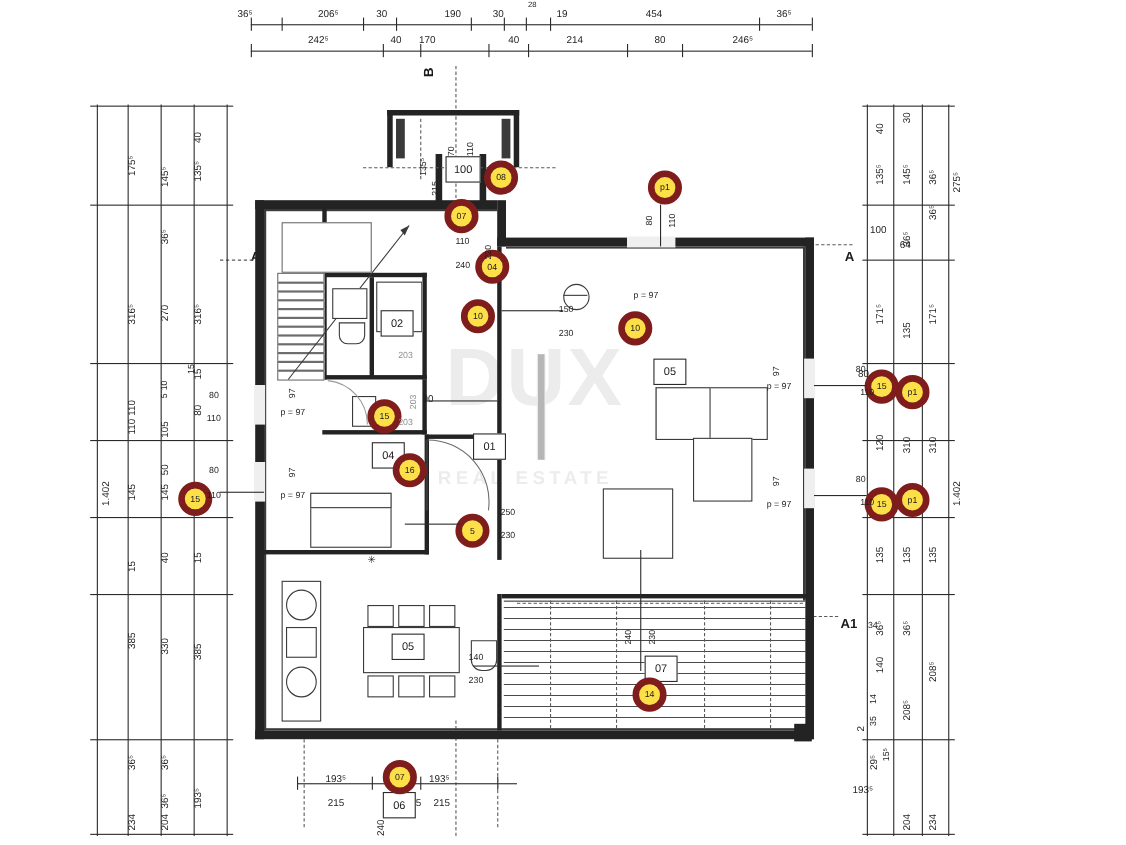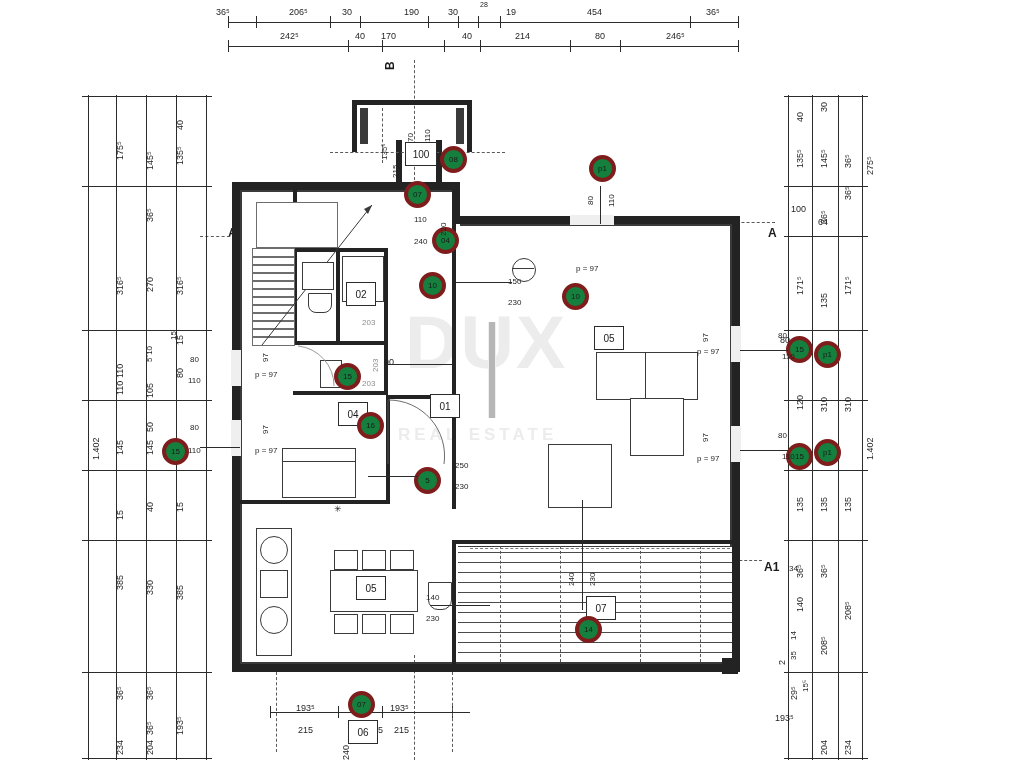--- a/index.html
+++ b/index.html
@@ -14,21 +14,21 @@
   .dimline{position:absolute;background:#2b2b2b;}
   .h1{height:1px;}
   .v1{width:1px;}
 
   .tick{position:absolute;background:#2b2b2b;width:1px;}
   .tickh{position:absolute;background:#2b2b2b;height:1px;}
 
   .axisdash{position:absolute;border-top:1px dashed #5a5a5a;height:0;}
   .axisdashv{position:absolute;border-left:1px dashed #5a5a5a;width:0;}
 
-  .circ{position:absolute;border:4px solid #7f1d1d;border-radius:50%;display:flex;align-items:center;justify-content:center;font-size:8px;background:#15803d;text-align:right;}
+  .circ{position:absolute;border:6px solid #7f1d1d;border-radius:50%;display:flex;align-items:center;justify-content:center;font-size:8px;background:#fde047;text-align:right;}
   .sq{position:absolute;border:1px solid #2b2b2b;display:flex;align-items:center;justify-content:center;font-size:10px;background:#fff;font-weight:normal;}
 
   .wall{position:absolute;background:#232323;}
   .wallthin{position:absolute;background:#3a3a3a;}
   .light{position:absolute;background:#efefef;}
 
   .furn{position:absolute;border:1px solid #3a3a3a;background:#fff;}
   .furnl{position:absolute;border:1px solid #6d6d6d;background:#fff;}
   .terrace2{position:absolute;background:
      repeating-linear-gradient(0deg,#fff 0 9px,#4a4a4a 9px 10px);}

